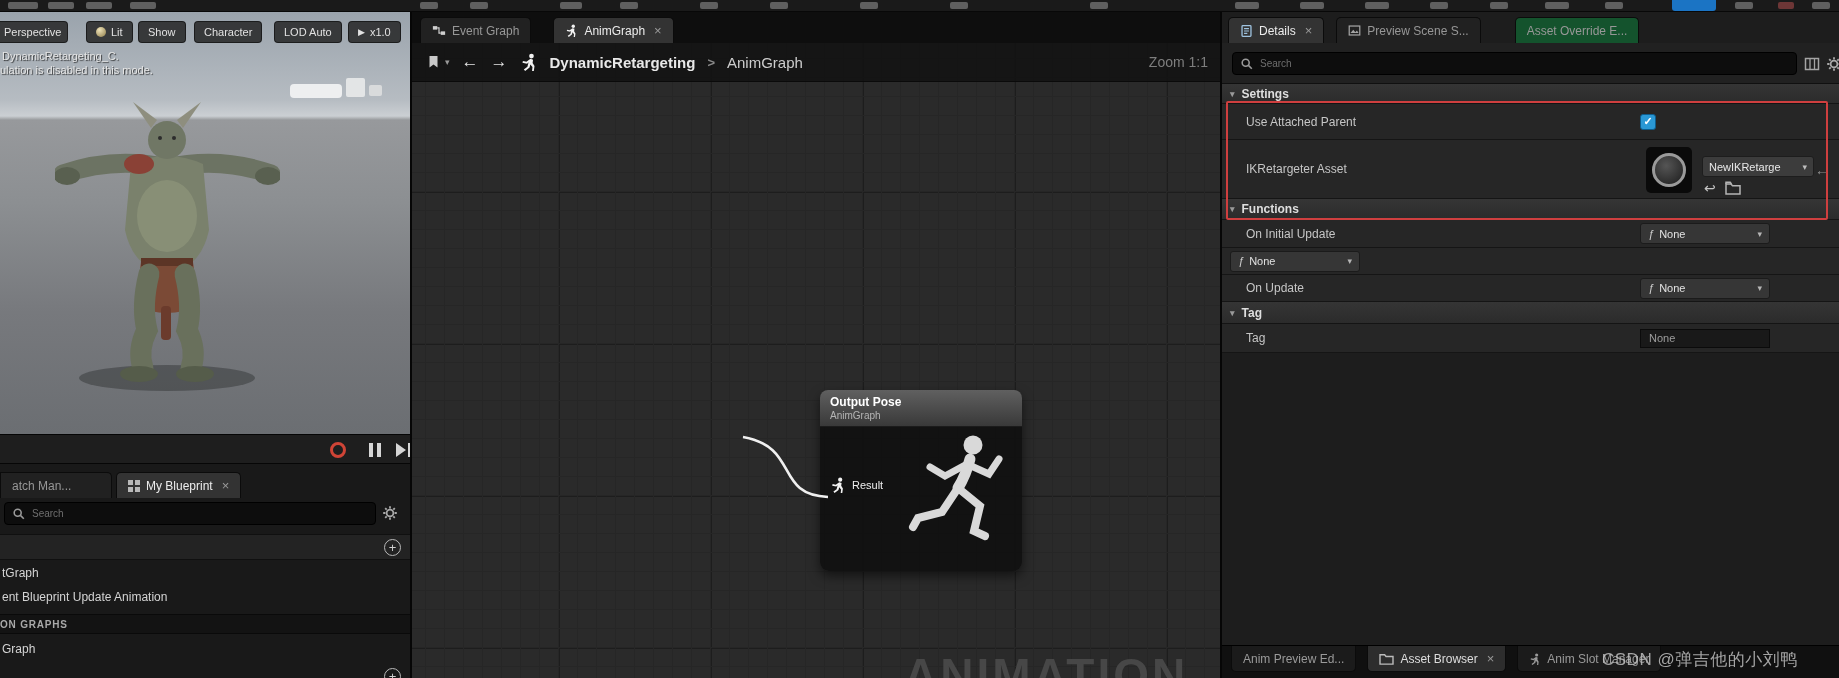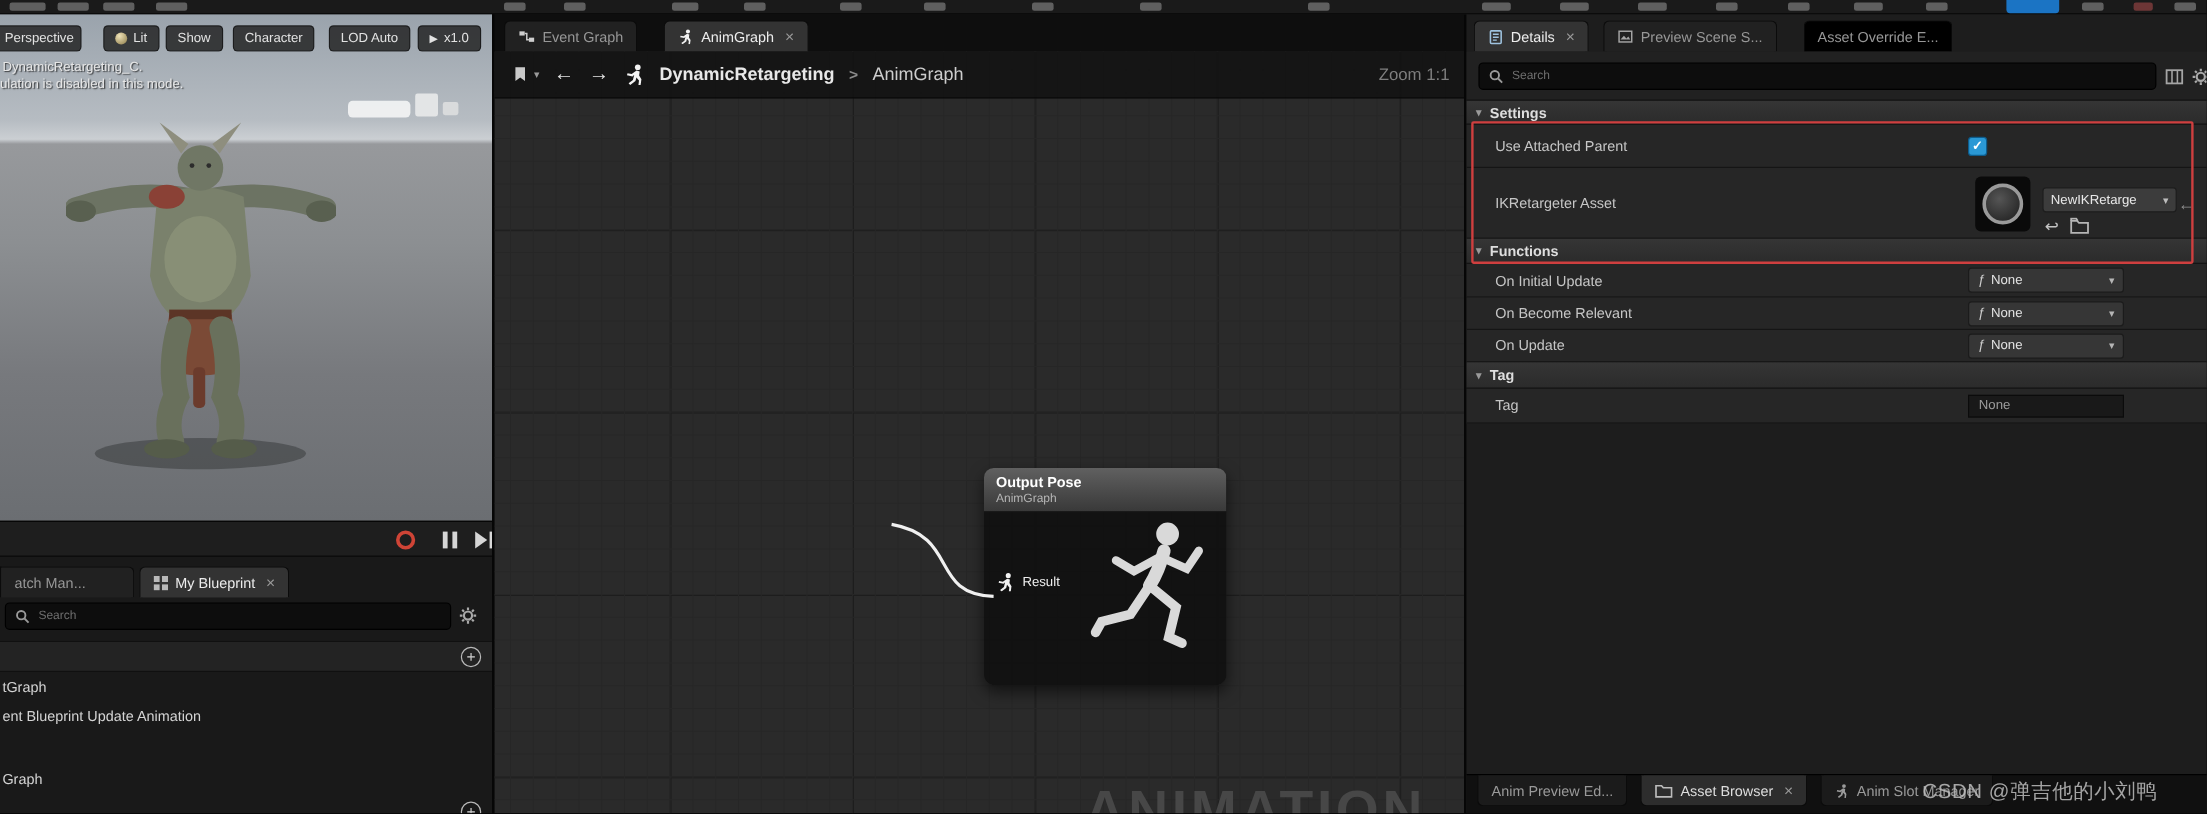--- a/index.html
+++ b/index.html
@@ -253,20 +253,23 @@
 
     <div style="position:absolute;left:0;top:70px;width:410px;height:26px;background:#232323;border-top:1px solid #101010;border-bottom:1px solid #101010">
       <span class="pluscirc" style="position:absolute;left:384px;top:4px">
         <span>+</span>
       </span>
     </div>
 
     <div class="bpitem" style="top:102px">tGraph</div>
     <div class="bpitem" style="top:126px">ent Blueprint Update Animation</div>
 
+    <div class="bpsection" style="top:150px">
+      <span>ON GRAPHS</span>
+    </div>
 
     <div class="bpitem" style="top:178px">Graph</div>
 
     <span class="pluscirc" style="position:absolute;left:384px;top:204px">
       <span>+</span>
     </span>
   </div>
 
   <div id="graph">
     <div class="tabbar" style="left:8px;top:5px">
@@ -348,21 +351,21 @@
         <span>Details</span>
         <span class="closex">×</span>
       </div>
       <div class="dtab" style="margin-left:12px">
         <svg width="13" height="13" viewBox="0 0 16 16">
           <rect x="1.5" y="2.5" width="13" height="11" fill="none" stroke="#a5a5a5" stroke-width="1.5"></rect>
           <path d="M3 11 L6.5 7 L9 10 L11 8 L13 11 Z" fill="#a5a5a5"></path>
         </svg>
         <span>Preview Scene S...</span>
       </div>
-      <div class="dtab" style="margin-left:22px;background:#000000">
+      <div class="dtab" style="margin-left:34px;background:#14532d">
         <span>Asset Override E...</span>
       </div>
     </div>
 
     <div id="dtoolbar">
       <div class="searchbox" style="position:absolute;left:10px;top:9px;width:565px;height:23px">
         <svg width="14" height="14" viewBox="0 0 16 16">
           <g stroke="#9a9a9a" stroke-width="1.8" fill="none">
               <circle cx="6.5" cy="6.5" r="4"></circle>
               <path d="M9.6 9.6 L13.5 13.5"></path>
@@ -425,21 +428,20 @@
         <div class="plabel">On Initial Update</div>
         <div class="pvalue">
           <div class="fn-combo">
             <span class="fsym">ƒ</span>
             <span>None</span>
             <span class="chev">▾</span>
           </div>
         </div>
       </div>
       <div class="prow" style="height:27px">
-        <div class="plabel">On Become Relevant</div>
         <div class="pvalue">
           <div class="fn-combo">
             <span class="fsym">ƒ</span>
             <span>None</span>
             <span class="chev">▾</span>
           </div>
         </div>
       </div>
       <div class="prow" style="height:27px">
         <div class="plabel">On Update</div>

